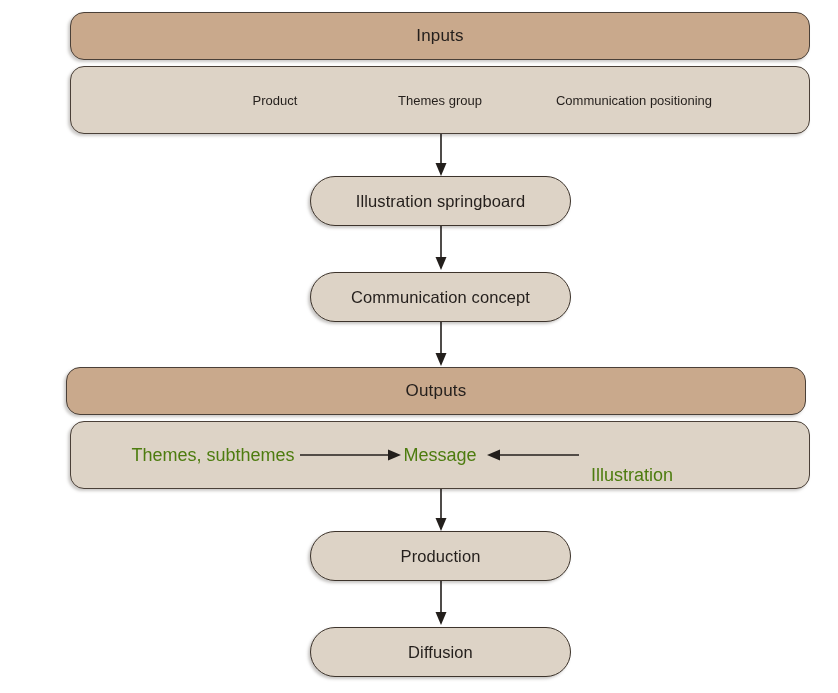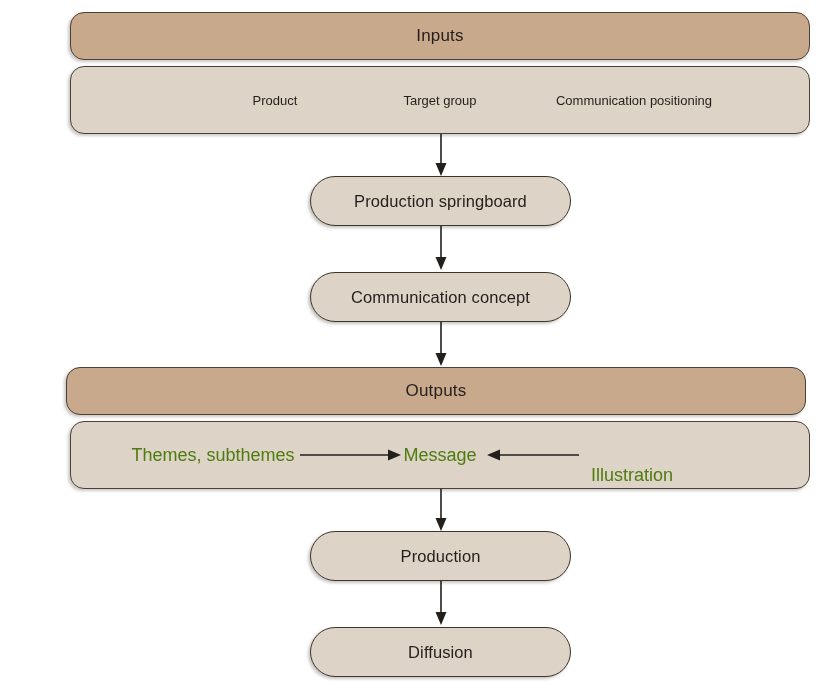--- a/index.html
+++ b/index.html
@@ -99,31 +99,31 @@
 
   <div class="panel-head" style="left:70px; top:12px; width:740px; height:48px;">
     <span class="panel-title">Inputs</span>
   </div>
 
   <div class="panel-body" style="left:70px; top:66px; width:740px; height:68px;">
   </div>
 
   <span class="input-item" style="left:275px; top:100px;">Product</span>
 
-  <span class="input-item" style="left:440px; top:100px;">Target group</span>
+  <span class="input-item" style="left:440px; top:100px;">Themes group</span>
 
   <span class="input-item" style="left:634px; top:100px;">Communication positioning</span>
 
   <svg class="conn" style="left:420px; top:134px;" width="42" height="44" viewBox="0 0 42 44">
     <line x1="21" y1="0" x2="21" y2="33" stroke="#231f1c" stroke-width="1.6"></line>
     <polygon points="21,42 15.5,29 26.5,29" fill="#231f1c"></polygon>
   </svg>
 
   <div class="pill" style="left:310px; top:176px; width:261px; height:50px;">
-    <span class="pill-label">Production springboard</span>
+    <span class="pill-label">Illustration springboard</span>
   </div>
 
   <svg class="conn" style="left:420px; top:226px;" width="42" height="46" viewBox="0 0 42 46">
     <line x1="21" y1="0" x2="21" y2="35" stroke="#231f1c" stroke-width="1.6"></line>
     <polygon points="21,44 15.5,31 26.5,31" fill="#231f1c"></polygon>
   </svg>
 
   <div class="pill" style="left:310px; top:272px; width:261px; height:50px;">
     <span class="pill-label">Communication concept</span>
   </div>

